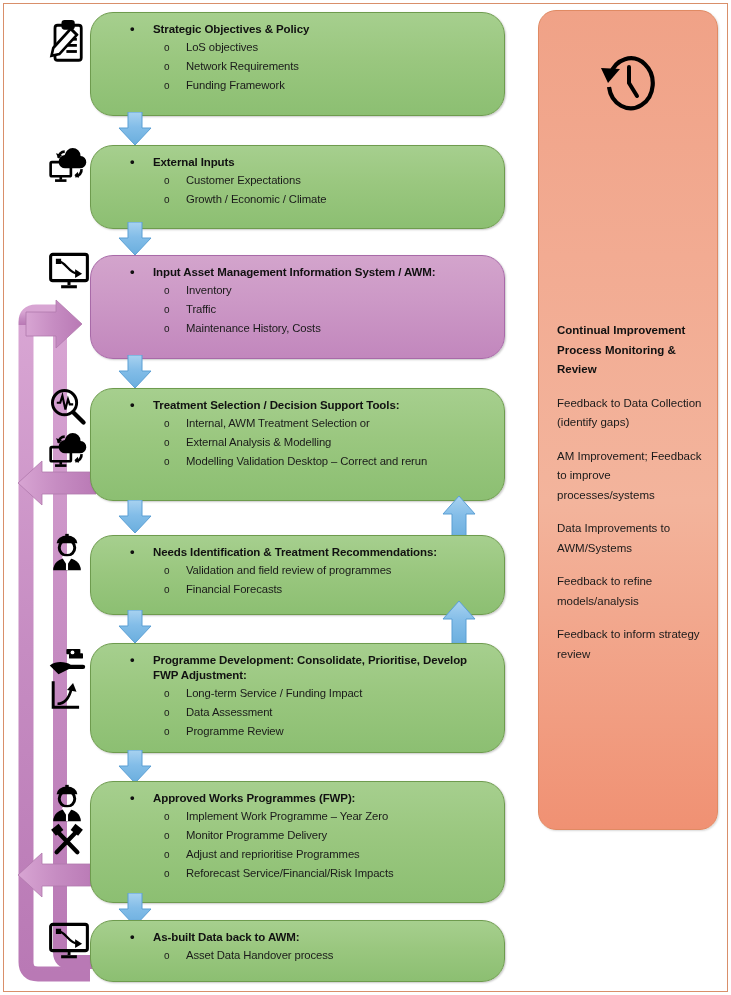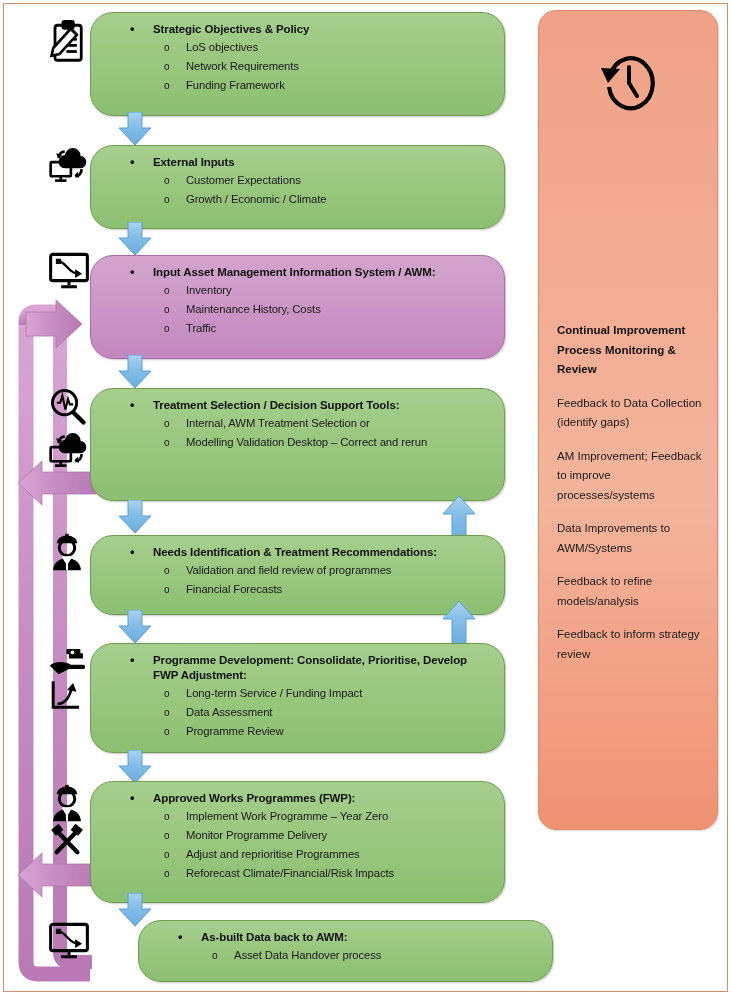--- a/index.html
+++ b/index.html
@@ -268,22 +268,22 @@
       <path d="M 12 10 C 20 10 24 24 34 24" fill="none" stroke="#000" stroke-width="2.6"></path>
       <rect x="9" y="7" width="6" height="6" fill="#000"></rect>
       <path d="M 31 19 L 39 24 L 31 29 Z" fill="#000"></path>
     </svg>
   </div>
 
   <div class="proc-box purple" style="top:255px;height:104px;">
     <div class="box-title">Input Asset Management Information System / AWM:</div>
     <ul class="sub-list">
       <li>Inventory</li>
+      <li>Traffic</li>
       <li>Maintenance History, Costs</li>
-      <li>Traffic</li>
     </ul>
   </div>
 
   <div class="arrow-down" style="top:355px;">
     <svg viewBox="0 0 34 34" width="34" height="34">
       <path d="M 10 0 L 24 0 L 24 16 L 33 16 L 17 33 L 1 16 L 10 16 Z" fill="url(#bgrad)" stroke="#5a9fd4" stroke-width="1"></path>
     </svg>
   </div>
 
   <div class="side-icon" style="top:388px;height:42px;">
@@ -303,20 +303,21 @@
       <path d="M 9 12 L 12 18 L 16 14 Z" fill="#000"></path>
       <path d="M 38 30 a 7 7 0 0 1 -7 8" fill="none" stroke="#000" stroke-width="3"></path>
       <path d="M 35 40 L 30 37 L 34 33 Z" fill="#000"></path>
     </svg>
   </div>
 
   <div class="proc-box" style="top:388px;height:113px;">
     <div class="box-title">Treatment Selection  / Decision  Support Tools:</div>
     <ul class="sub-list">
       <li>Internal,  AWM Treatment Selection  or</li>
+      <li>External Analysis  &amp; Modelling</li>
       <li>Modelling  Validation  Desktop – Correct and rerun</li>
     </ul>
   </div>
 
   <div class="arrow-down" style="top:500px;">
     <svg viewBox="0 0 34 34" width="34" height="34">
       <path d="M 10 0 L 24 0 L 24 16 L 33 16 L 17 33 L 1 16 L 10 16 Z" fill="url(#bgrad)" stroke="#5a9fd4" stroke-width="1"></path>
     </svg>
   </div>
 
@@ -408,42 +409,42 @@
       <path d="M 28 3 L 39 3 L 39 12 L 28 12 Z" fill="#000" transform="rotate(38 34 7)"></path>
     </svg>
   </div>
 
   <div class="proc-box" style="top:781px;height:122px;">
     <div class="box-title">Approved Works Programmes (FWP):</div>
     <ul class="sub-list">
       <li>Implement Work Programme – Year Zero</li>
       <li>Monitor  Programme  Delivery</li>
       <li>Adjust and reprioritise  Programmes</li>
-      <li>Reforecast Climate/Financial/Risk Impacts</li>
+      <li>Reforecast Service/Financial/Risk Impacts</li>
     </ul>
   </div>
 
   <div class="arrow-down" style="top:893px;">
     <svg viewBox="0 0 34 34" width="34" height="34">
       <path d="M 10 0 L 24 0 L 24 16 L 33 16 L 17 33 L 1 16 L 10 16 Z" fill="url(#bgrad)" stroke="#5a9fd4" stroke-width="1"></path>
     </svg>
   </div>
 
   <div class="side-icon" style="top:922px;height:40px;">
     <svg viewBox="0 0 48 42" width="42" height="38">
       <rect x="3" y="2" width="42" height="30" rx="2.5" fill="none" stroke="#000" stroke-width="3.5"></rect>
       <line x1="24" y1="32" x2="24" y2="37" stroke="#000" stroke-width="3.5"></line>
       <line x1="15" y1="39" x2="33" y2="39" stroke="#000" stroke-width="3.5"></line>
       <path d="M 12 10 C 20 10 24 24 34 24" fill="none" stroke="#000" stroke-width="2.6"></path>
       <rect x="9" y="7" width="6" height="6" fill="#000"></rect>
       <path d="M 31 19 L 39 24 L 31 29 Z" fill="#000"></path>
     </svg>
   </div>
 
-  <div class="proc-box" style="top:920px;height:62px;margin-left:48px;">
+  <div class="proc-box" style="top:920px;height:62px;">
     <div class="box-title">As-built Data back to AWM:</div>
     <ul class="sub-list">
       <li>Asset Data Handover process</li>
     </ul>
   </div>
 
   <div id="sidebar">
     <div id="sidebar-clock">
       <svg viewBox="0 0 64 64" width="64" height="64">
         <path d="M 14 26 A 22 25 0 1 1 13 38" fill="none" stroke="#000" stroke-width="4.2" stroke-linecap="butt"></path>

